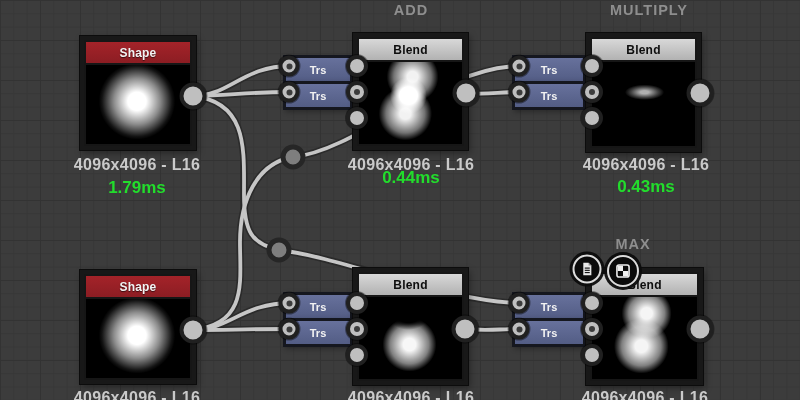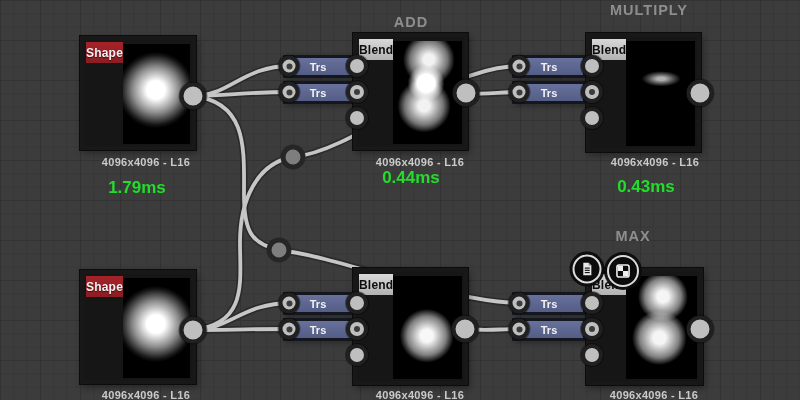--- a/index.html
+++ b/index.html
@@ -14,46 +14,46 @@
     background-size:40px 40px,40px 40px,13.33px 13.33px,13.33px 13.33px;
     font-family:"Liberation Sans",sans-serif;
   }
   svg.wires{position:absolute;left:0;top:0;z-index:1;}
   .wire-under use{stroke:#292929;stroke-width:7;fill:none;stroke-linecap:round;opacity:.9;}
   .wire-over use{stroke:#c6c6c6;stroke-width:3.8;fill:none;stroke-linecap:round;}
 
   .node{
     position:absolute;z-index:2;box-sizing:border-box;
     background:#161616;border:4px solid #181818;outline:1px solid #0c0c0c;
-    padding:2px;display:flex;
+    padding:2px;display:flex;flex-direction:column;
     box-shadow:2px 3px 7px rgba(0,0,0,.38);
   }
   .hdr{
     height:21px;flex:0 0 21px;display:flex;align-items:center;justify-content:center;
     font-size:12px;font-weight:bold;letter-spacing:.2px;
   }
   .hdr.red{background:linear-gradient(#a42329,#8c1d23);color:#f2f2f2;text-shadow:0 1px 1px rgba(0,0,0,.6);}
-  .hdr.gray{background:linear-gradient(#d8d8d8,#b2b2b2);color:#0d0d0d;justify-content:flex-end;}
+  .hdr.gray{background:linear-gradient(#d8d8d8,#b2b2b2);color:#0d0d0d;}
   .body{flex:1;background:#000;margin-top:2px;}
 
   .blob-shape{background:radial-gradient(circle 46px at 49% 46%, #ffffff 20%, rgba(255,255,255,.55) 50%, rgba(255,255,255,.08) 76%, rgba(255,255,255,0) 83%) #000;}
   .blob-add{background:
       radial-gradient(circle 20px at 48% 41%, rgba(255,255,255,1) 45%, rgba(255,255,255,0) 92%),
       radial-gradient(circle 34px at 52% 18%, rgba(255,255,255,.95) 16%, rgba(255,255,255,.45) 55%, rgba(255,255,255,0) 76%),
       radial-gradient(circle 35px at 45% 63%, rgba(255,255,255,.95) 16%, rgba(255,255,255,.45) 55%, rgba(255,255,255,0) 76%) #000;}
   .blob-multiply{background:radial-gradient(ellipse 23px 9px at 51% 36%, rgba(195,195,195,.9) 18%, rgba(145,145,145,.45) 58%, rgba(145,145,145,0) 85%) #000;}
   .blob-subtract{background:
       radial-gradient(circle 33px at 48% 8%, #000 58%, rgba(0,0,0,0) 80%),
       radial-gradient(circle 35px at 49% 58%, rgba(255,255,255,.97) 18%, rgba(255,255,255,.5) 55%, rgba(255,255,255,0) 77%) #000;}
   .blob-max{background:
       radial-gradient(circle 32px at 52% 20%, rgba(255,255,255,.96) 18%, rgba(255,255,255,.5) 56%, rgba(255,255,255,0) 78%),
       radial-gradient(circle 35px at 47% 60%, rgba(255,255,255,.96) 18%, rgba(255,255,255,.5) 56%, rgba(255,255,255,0) 78%) #000;}
 
   .trs{
-    position:absolute;z-index:2;height:23px;box-sizing:border-box;
+    position:absolute;z-index:2;height:29px;box-sizing:border-box;
     background:linear-gradient(#67719c,#535d85);
     border:3px solid #15171f;display:flex;align-items:center;justify-content:center;
     color:#f2f2f2;font-size:11px;font-weight:bold;
     box-shadow:2px 2px 5px rgba(0,0,0,.3);
   }
 
   .port{
     position:absolute;transform:translate(-50%,-50%);z-index:5;box-sizing:border-box;
     border-radius:50%;background:#bfbfbf;border:4px solid #202020;
     box-shadow:0 0 0 1px rgba(0,0,0,.4);
@@ -73,21 +73,21 @@
     box-shadow:0 0 0 3px rgba(12,12,12,.95);
     display:flex;align-items:center;justify-content:center;
   }
 
   .group-title{
     position:absolute;transform:translateX(-50%);z-index:2;
     color:#8e8e8e;font-size:14.5px;font-weight:600;letter-spacing:1px;white-space:nowrap;
   }
   .size-label{
     position:absolute;transform:translateX(-50%);z-index:2;
-    color:#cacaca;font-size:11px;font-weight:bold;letter-spacing:.3px;white-space:nowrap;margin-left:9px;
+    color:#cacaca;font-size:16px;font-weight:bold;letter-spacing:.3px;white-space:nowrap;
   }
   .time-label{
     position:absolute;transform:translateX(-50%);z-index:2;
     color:#22dd2c;font-size:17px;font-weight:bold;white-space:nowrap;
   }
 </style>
 </head>
 <body>
 
 <div id="canvas">
@@ -124,23 +124,23 @@
       <use href="#w4"></use>
       <use href="#w5"></use>
       <use href="#w6"></use>
       <use href="#w7"></use>
       <use href="#w8"></use>
       <use href="#w9"></use>
       <use href="#w10"></use>
     </g>
   </svg>
 
-  <div class="group-title" style="left:411px;top:14px">ADD</div>
+  <div class="group-title" style="left:411px;top:2px">ADD</div>
   <div class="group-title" style="left:649px;top:2px">MULTIPLY</div>
-  <div class="group-title" style="left:633px;top:228px">MAX</div>
+  <div class="group-title" style="left:633px;top:236px">MAX</div>
 
   <div class="node" style="left:80px;top:36px;width:116px;height:114px">
     <div class="hdr red">
       <span>Shape</span>
     </div>
     <div class="body blob-shape"></div>
   </div>
 
   <div class="node" style="left:80px;top:270px;width:116px;height:114px">
     <div class="hdr red">

